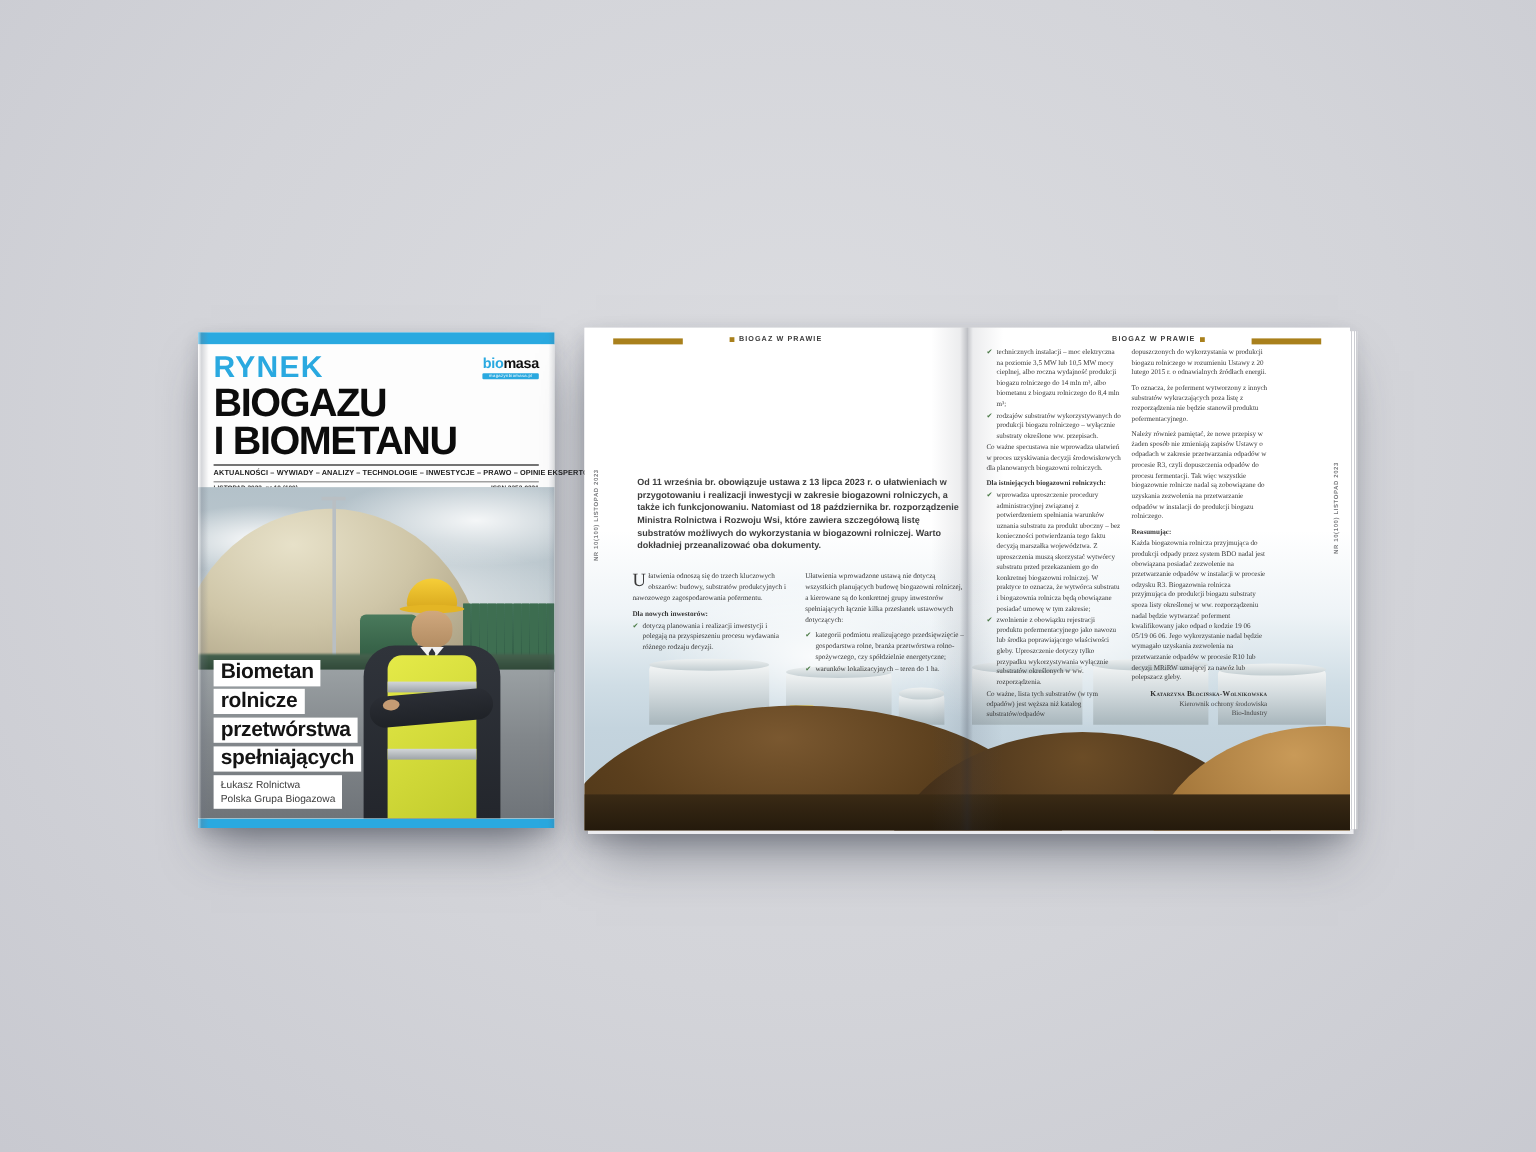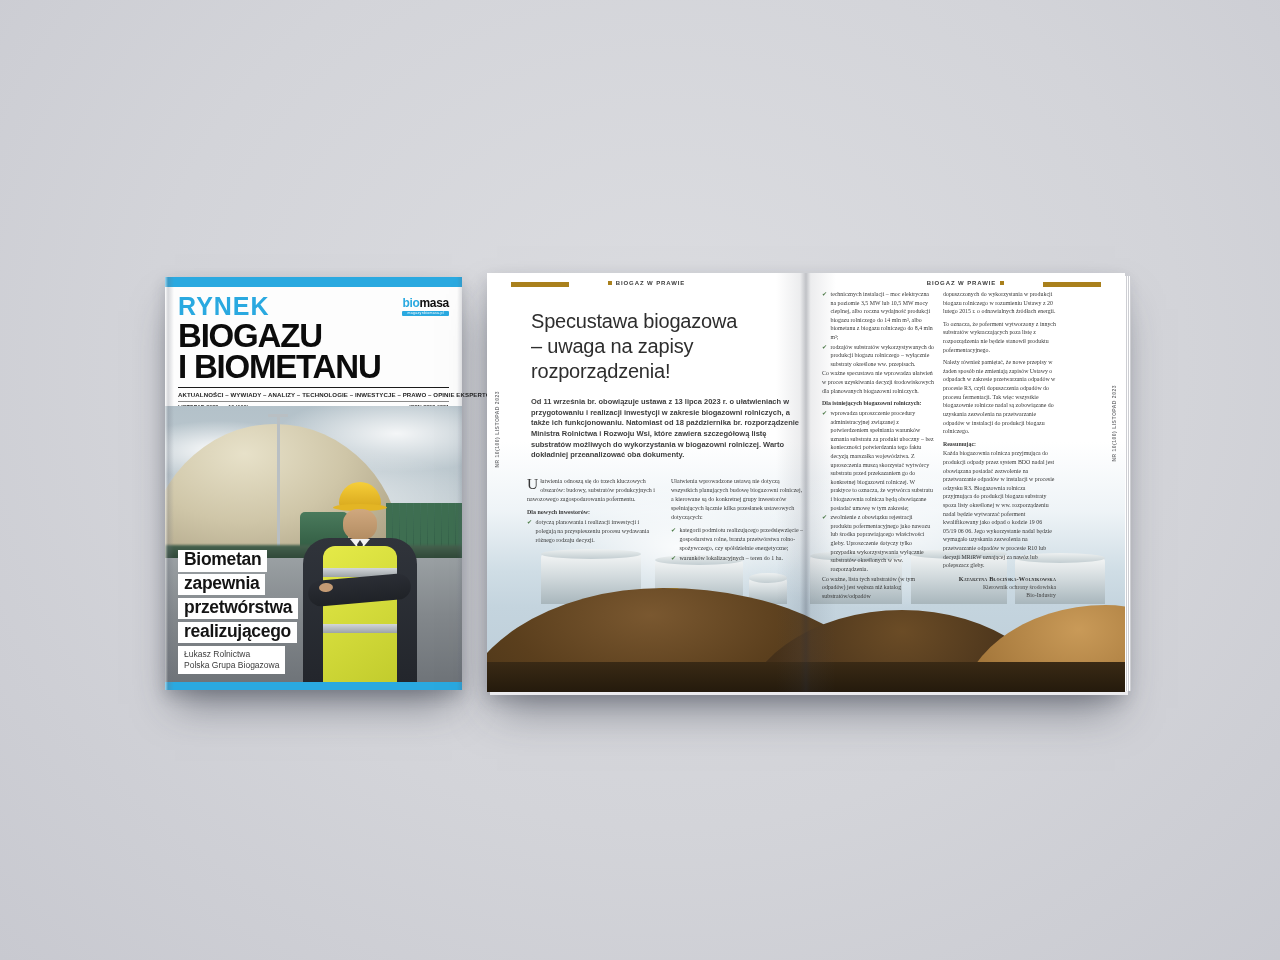--- a/index.html
+++ b/index.html
@@ -203,23 +203,23 @@
         <div class="vest">
           <div class="vest-stripe" style="top:22px"></div>
           <div class="vest-stripe" style="top:78px"></div>
         </div>
         <div class="arms"></div>
         <div class="hand"></div>
       </div>
 
       <div class="headline">
         <div class="headline-line">Biometan</div>
-        <div class="headline-line">zapewnia</div>
+        <div class="headline-line">rolnicze</div>
         <div class="headline-line">przetwórstwa</div>
-        <div class="headline-line">realizującego</div>
+        <div class="headline-line">spełniających</div>
         <div class="byline">
           <div>Łukasz Rolnictwa</div>
           <div>Polska Grupa Biogazowa</div>
         </div>
       </div>
     </div>
 
     <div class="cover-botbar"></div>
   </div>
 
@@ -245,23 +245,20 @@
     </div>
 
     <div class="content content-l">
       <div class="accent-bar bar-l"></div>
       <div class="section-head">
         <span class="marker"></span>
         <span>BIOGAZ W PRAWIE</span>
       </div>
       <div class="edge-label edge-l">NR 10(100) LISTOPAD 2023</div>
 
-      <div class="article-title">Specustawa biogazowa
-– uwaga na zapisy
-rozporządzenia!</div>
       <div class="lead">Od 11 września br. obowiązuje ustawa z 13 lipca 2023 r. o ułatwieniach w przygotowaniu i realizacji inwestycji w zakresie biogazowni rolniczych, a także ich funkcjonowaniu. Natomiast od 18 października br. rozporządzenie Ministra Rolnictwa i Rozwoju Wsi, które zawiera szczegółową listę substratów możliwych do wykorzystania w biogazowni rolniczej. Warto dokładniej przeanalizować oba dokumenty.</div>
 
       <div class="cols cols-l">
         <div class="col">
           <p><span class="dropcap">U</span><span>łatwienia odnoszą się do trzech kluczowych obszarów: budowy, substratów produkcyjnych i nawozowego zagospodarowania pofermentu.</span></p>
           <div class="col-heading">Dla nowych inwestorów:</div>
           <div class="bullet">
             <span class="check">✔</span>
             <span>dotyczą planowania i realizacji inwestycji i polegają na przyspieszeniu procesu wydawania różnego rodzaju decyzji.</span>
           </div>

